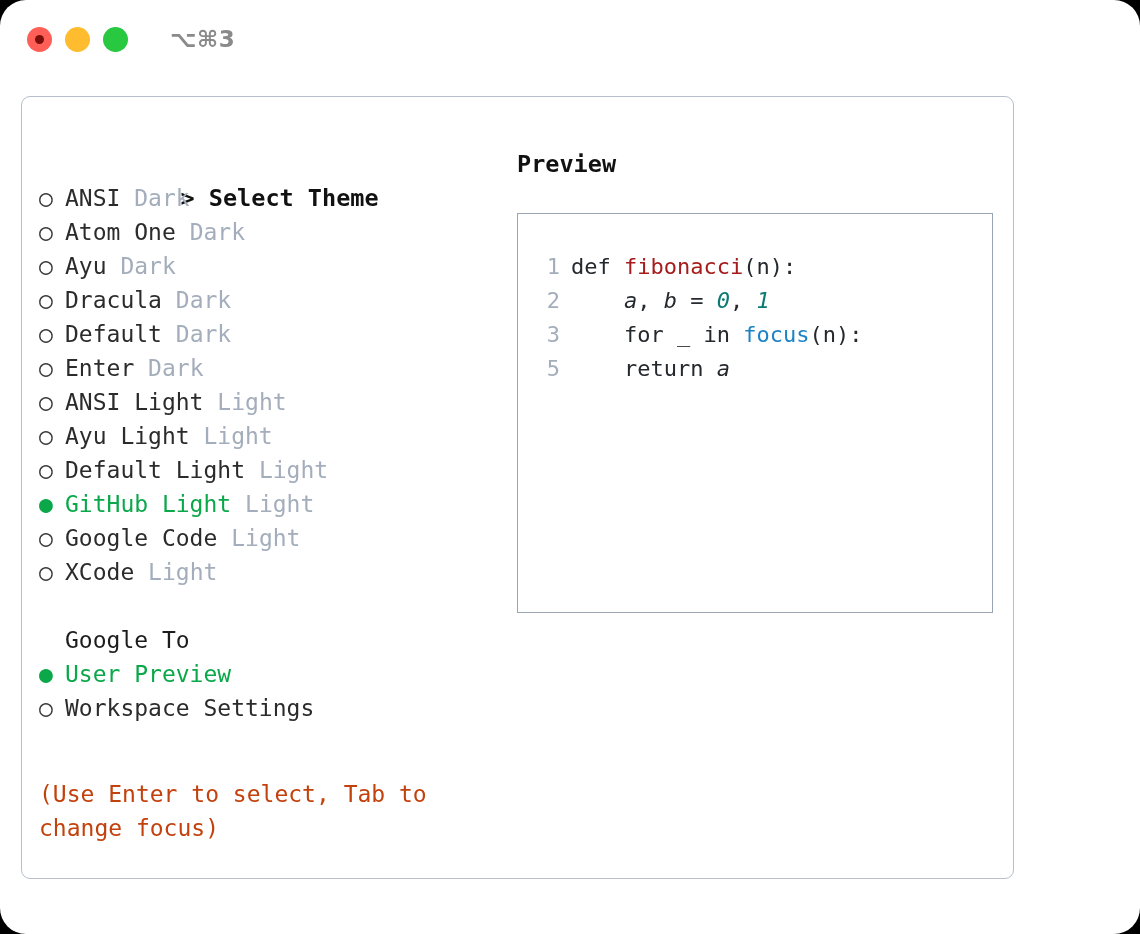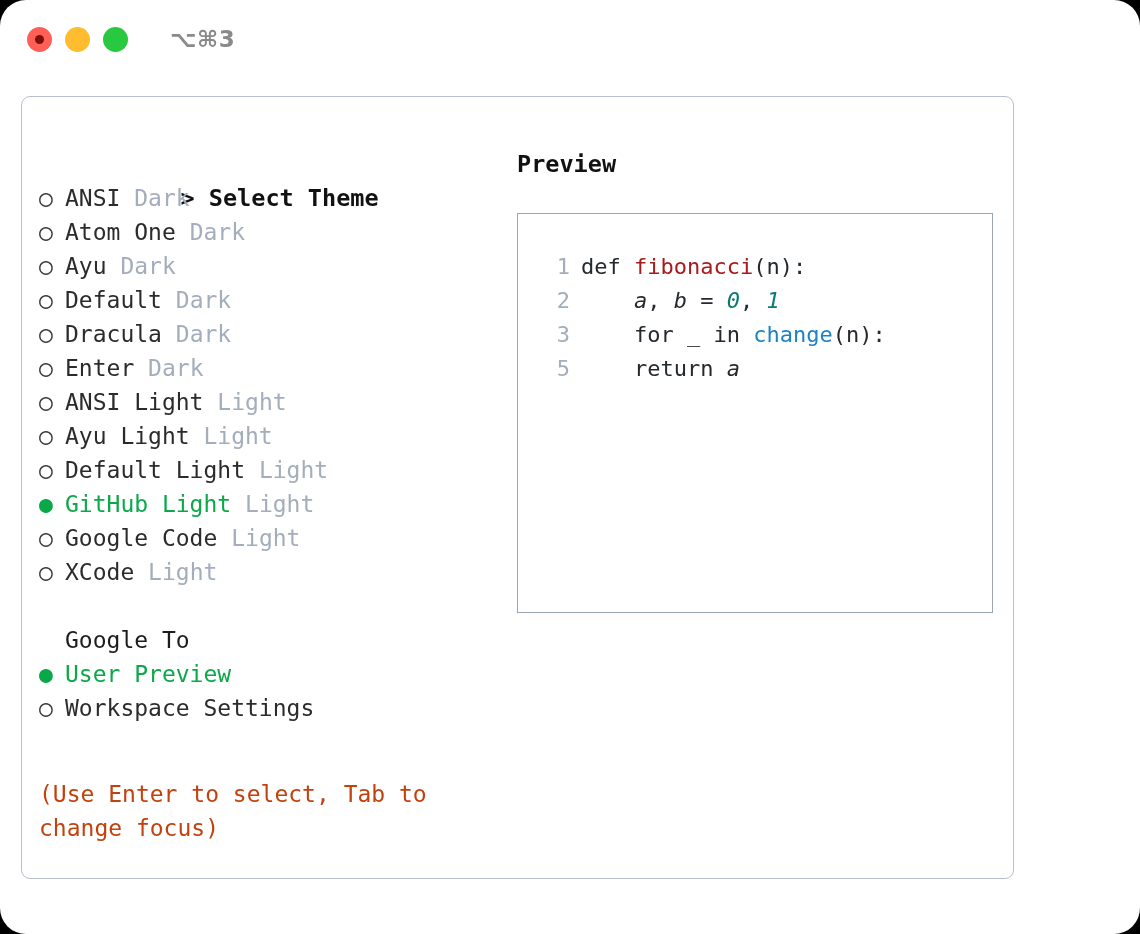--- a/index.html
+++ b/index.html
@@ -148,21 +148,21 @@
     color: #111111;
     line-height: 34px;
   }
   .preview-box {
     margin-top: 32px;
     width: 476px;
     height: 400px;
     border: 1px solid #9aa5b4;
     box-sizing: border-box;
     background: #ffffff;
-    padding: 36px 0 0 10px;
+    padding: 36px 0 0 0;
   }
   .code-line {
     font-size: 22px;
     line-height: 34px;
     white-space: pre;
     padding-left: 20px;
     color: #24292e;
   }
   .lno {
     display: inline-block;
@@ -207,22 +207,22 @@
       <div class="left-col">
 
         <div class="line header-line">
           <span class="caret">&gt;</span><span> </span><span>Select Theme</span>
         </div>
 
         <div id="theme-list">
             <div class="line"><span class="marker off">○</span><span class="item-label">ANSI</span><span> </span><span class="item-mode">Dark</span></div>
             <div class="line"><span class="marker off">○</span><span class="item-label">Atom One</span><span> </span><span class="item-mode">Dark</span></div>
             <div class="line"><span class="marker off">○</span><span class="item-label">Ayu</span><span> </span><span class="item-mode">Dark</span></div>
+            <div class="line"><span class="marker off">○</span><span class="item-label">Dracula</span><span> </span><span class="item-mode">Dark</span></div>
             <div class="line"><span class="marker off">○</span><span class="item-label">Default</span><span> </span><span class="item-mode">Dark</span></div>
-            <div class="line"><span class="marker off">○</span><span class="item-label">Dracula</span><span> </span><span class="item-mode">Dark</span></div>
             <div class="line"><span class="marker off">○</span><span class="item-label">Enter</span><span> </span><span class="item-mode">Dark</span></div>
             <div class="line"><span class="marker off">○</span><span class="item-label">ANSI Light</span><span> </span><span class="item-mode">Light</span></div>
             <div class="line"><span class="marker off">○</span><span class="item-label">Ayu Light</span><span> </span><span class="item-mode">Light</span></div>
             <div class="line"><span class="marker off">○</span><span class="item-label">Default Light</span><span> </span><span class="item-mode">Light</span></div>
             <div class="line"><span class="marker on">●</span><span class="item-label selected">GitHub Light</span><span> </span><span class="item-mode">Light</span></div>
             <div class="line"><span class="marker off">○</span><span class="item-label">Google Code</span><span> </span><span class="item-mode">Light</span></div>
             <div class="line"><span class="marker off">○</span><span class="item-label">XCode</span><span> </span><span class="item-mode">Light</span></div>
           </div>
 
         <div class="spacer"></div>
@@ -237,21 +237,21 @@
         <div class="hint">(Use Enter to select, Tab to change focus)</div>
       </div>
 
       <div class="right-col">
         <div class="preview-title">Preview</div>
 
         <div class="preview-box">
           <div id="code-block">
               <div class="code-line"><span class="lno">1</span><span class="kw">def </span><span class="fn">fibonacci</span><span class="punct">(n):</span></div>
               <div class="code-line"><span class="lno">2</span><span class="punct">    </span><span class="var">a</span><span class="punct">, </span><span class="var">b</span><span class="punct"> = </span><span class="num">0</span><span class="punct">, </span><span class="num">1</span></div>
-              <div class="code-line"><span class="lno">3</span><span class="kw">    for </span><span class="var">_</span><span class="kw"> in </span><span class="builtin">change</span><span class="punct">(n):</span></div>
+              <div class="code-line"><span class="lno">3</span><span class="kw">    for </span><span class="var">_</span><span class="kw"> in </span><span class="builtin">focus</span><span class="punct">(n):</span></div>
               <div class="code-line"><span class="lno">5</span><span class="kw">    return </span><span class="var">a</span></div>
             </div>
           <div class="diff-gap"></div>
         </div>
       </div>
 
     </div>
   </div>
 </div>
 

